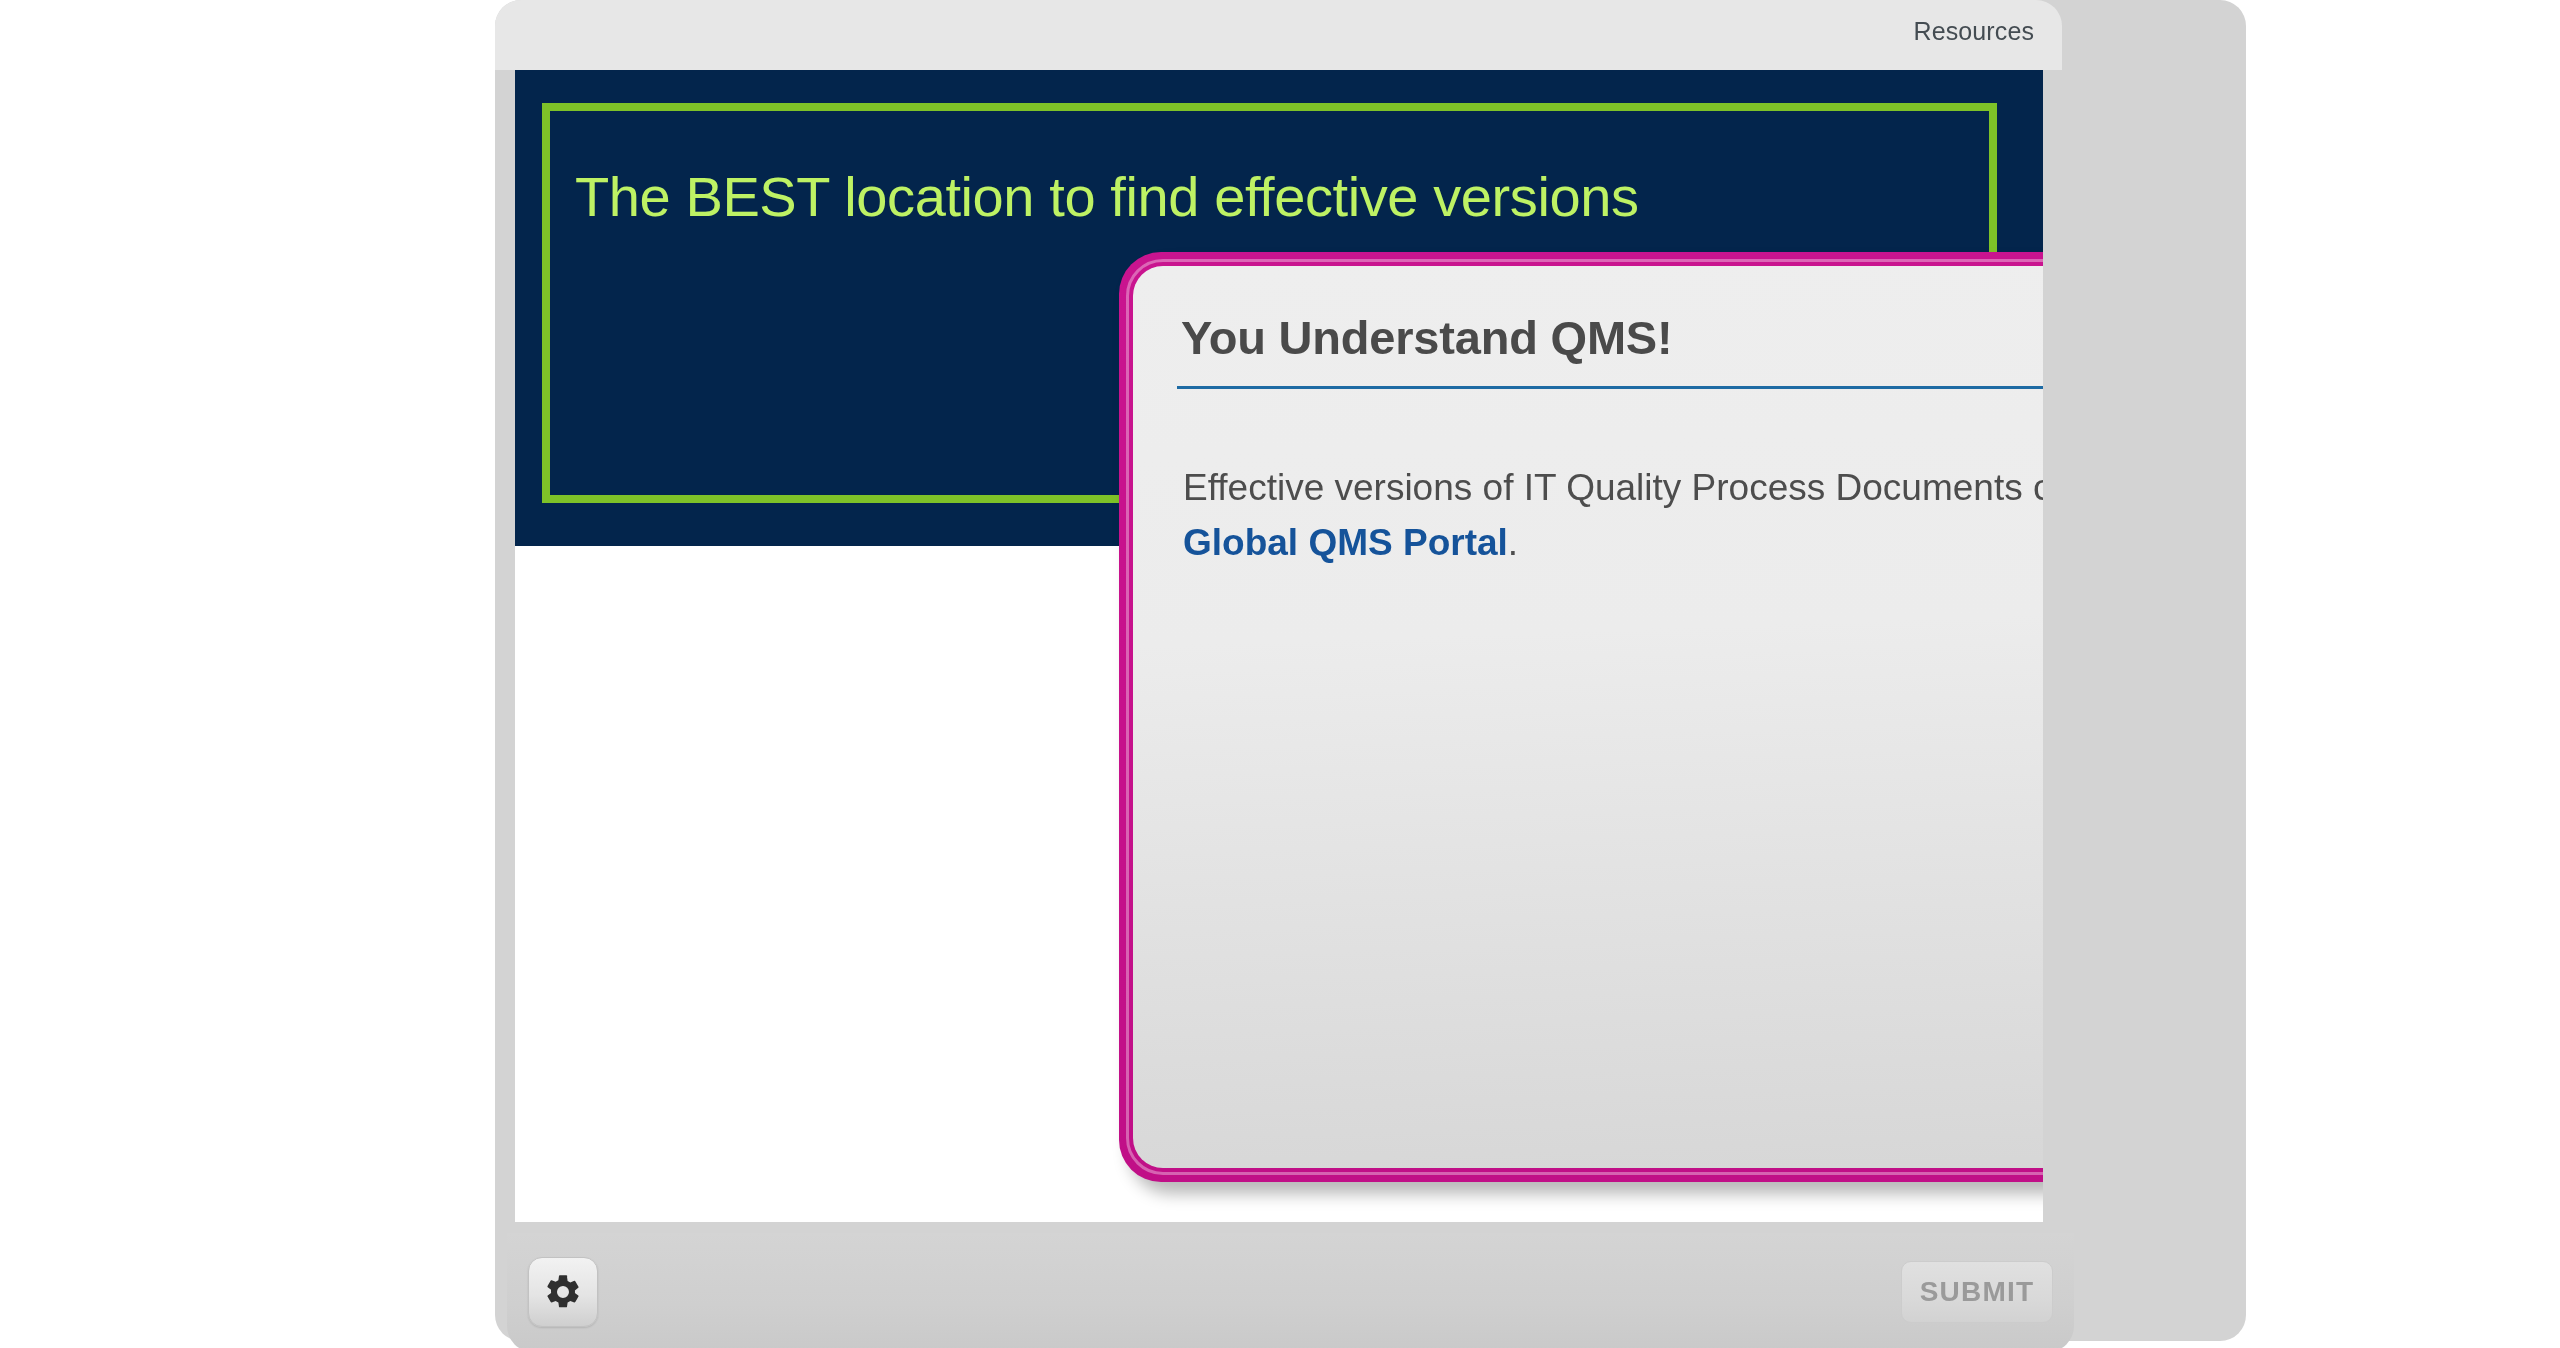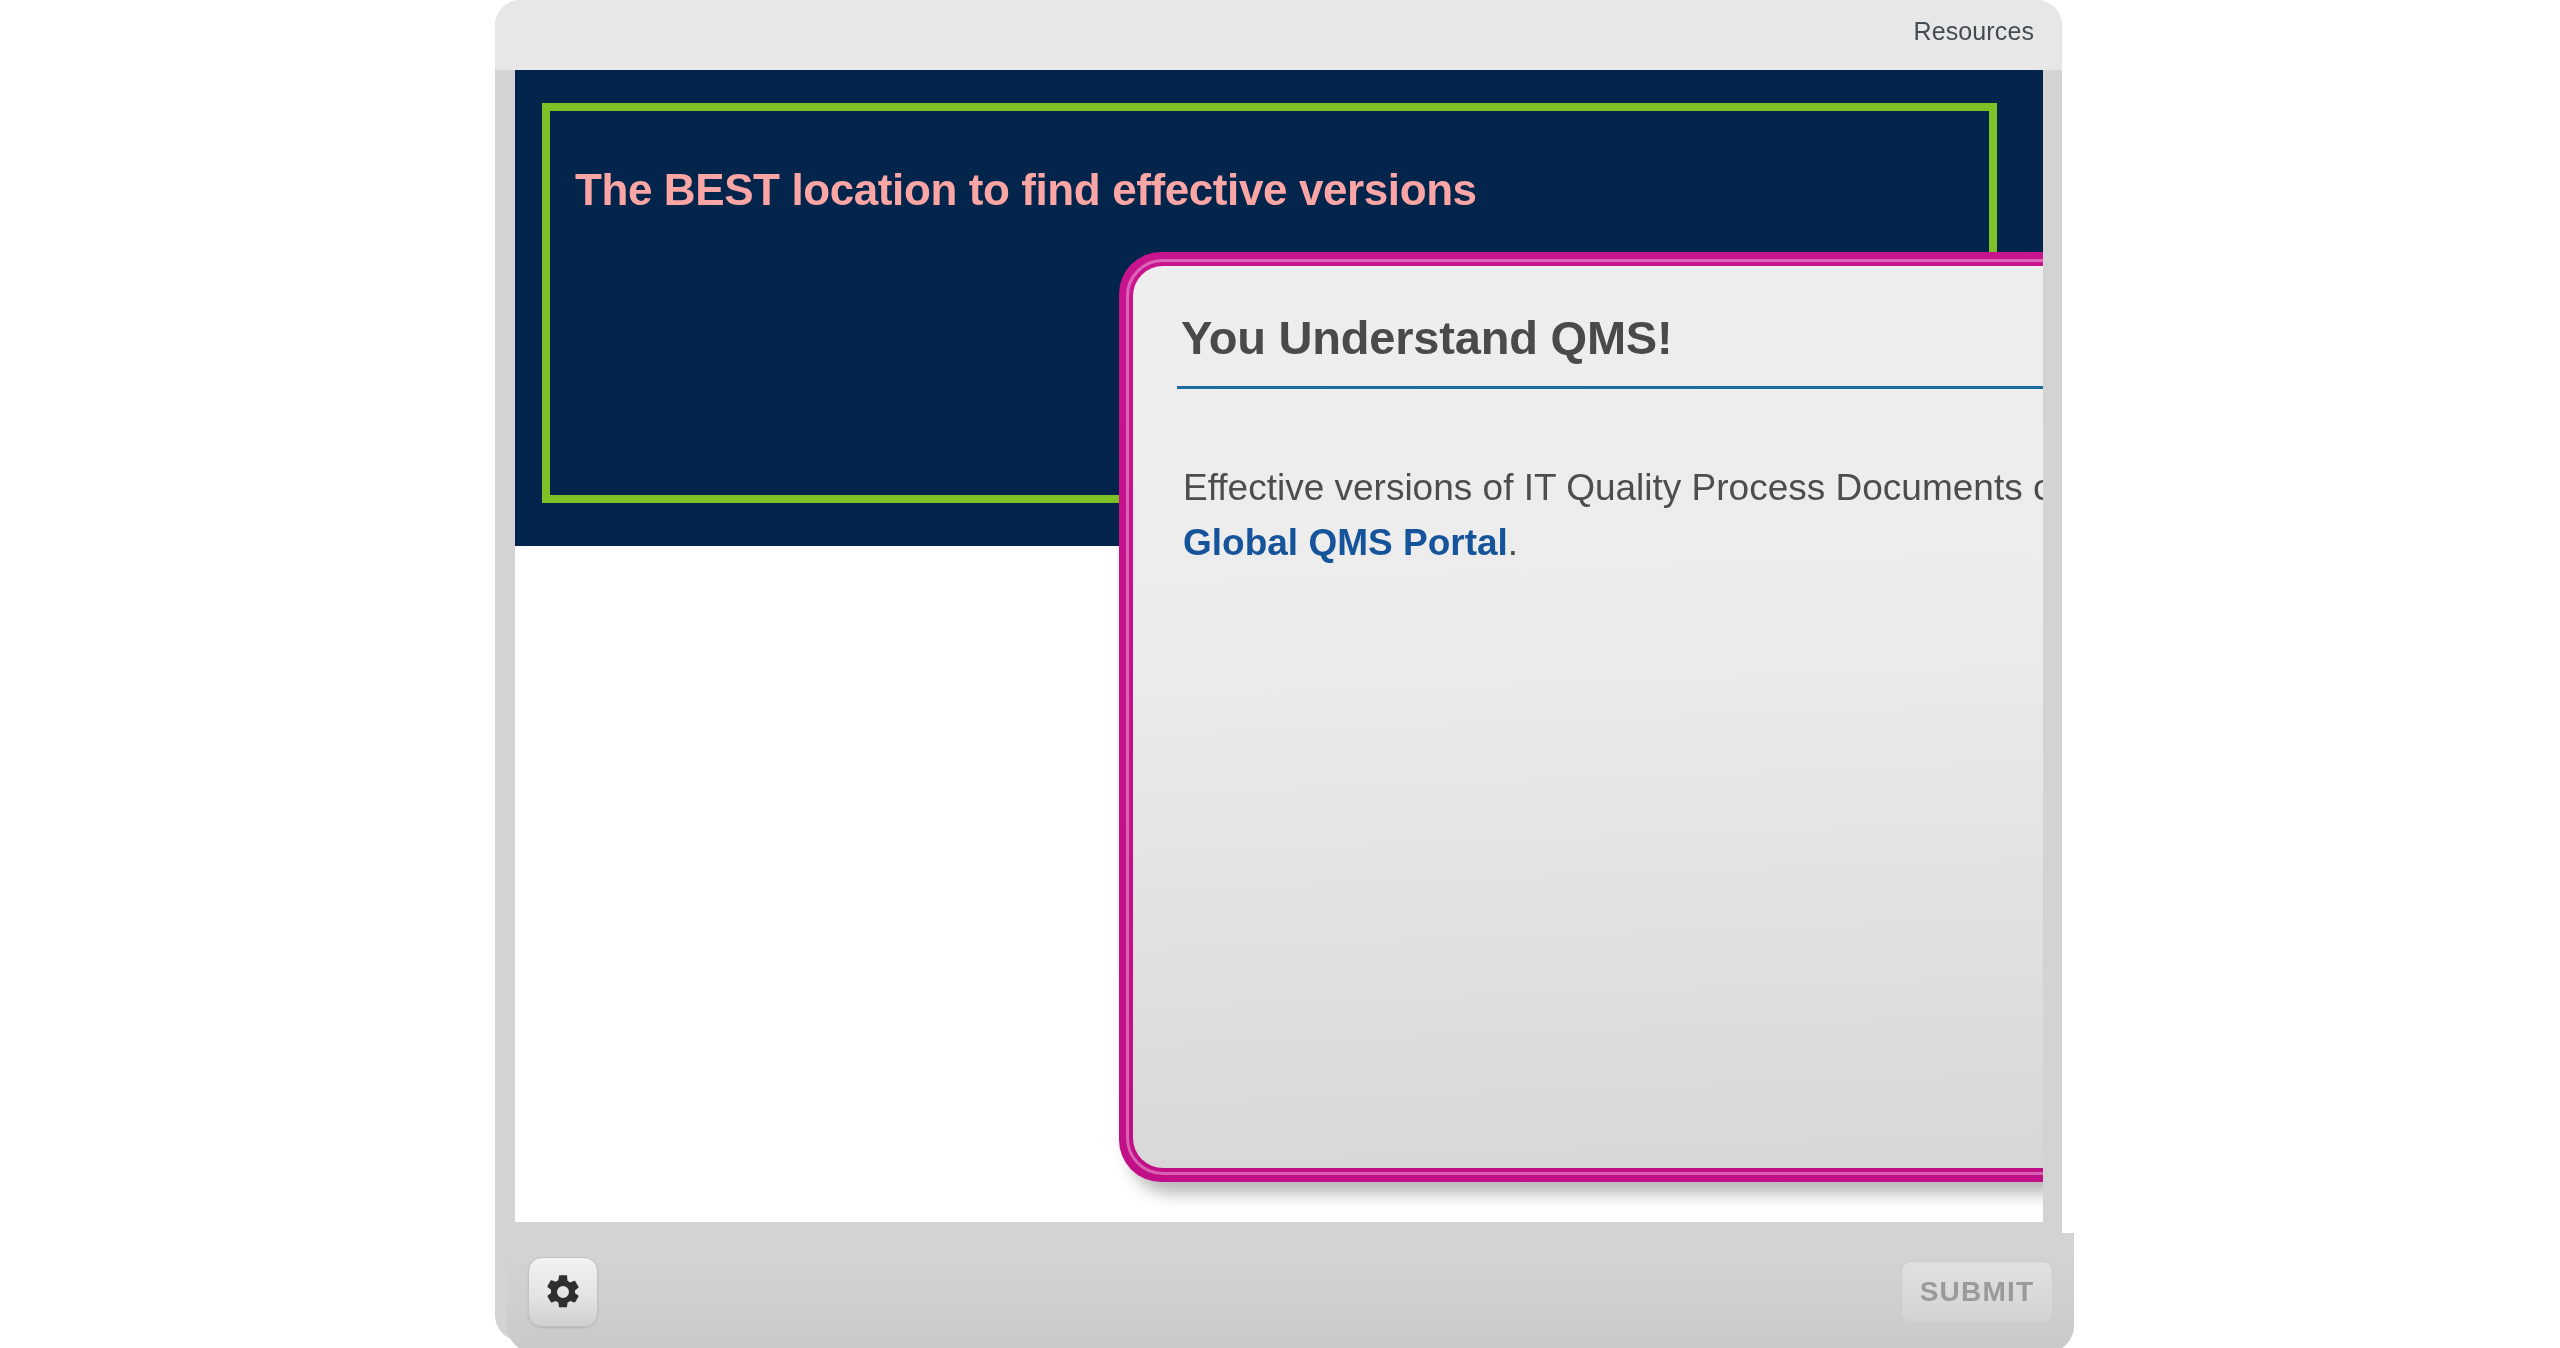--- a/index.html
+++ b/index.html
@@ -17,21 +17,21 @@
     width: 2560px;
     height: 1348px;
     background: #ffffff;
   }
 
   
   .player-frame {
     position: absolute;
     left: 495px;
     top: 0px;
-    width: 1567px;
+    width: 1751px;
     height: 1341px;
     background: #d3d3d3;
     border-radius: 26px 26px 26px 26px;
     box-sizing: border-box;
   }
 
   
   .player-topbar {
     position: absolute;
     left: 0px;
@@ -79,23 +79,23 @@
     width: 1455px;
     height: 400px;
     border: 8px solid #7ec228;
     box-sizing: border-box;
   }
   .banner-heading {
     position: absolute;
     left: 60px;
     top: 93px;
     width: 1400px;
-    color: #fca5a5;
-    font-size: 44px;
-    font-weight: 700;
+    color: #bef264;
+    font-size: 56px;
+    font-weight: 400;
     line-height: 1.22;
     font-family: "Liberation Sans", sans-serif;
     white-space: nowrap;
     letter-spacing: -.4px;
   }
 
   
   .feedback-modal {
     position: absolute;
     left: 604px;

